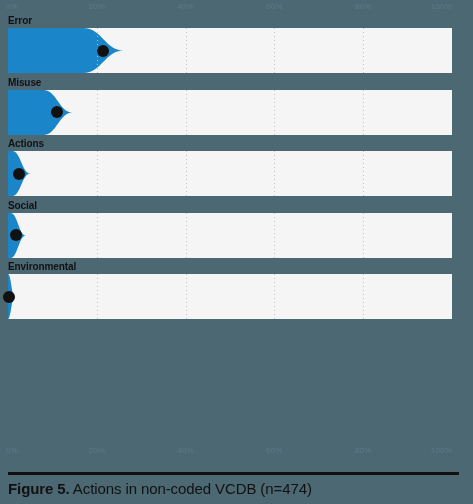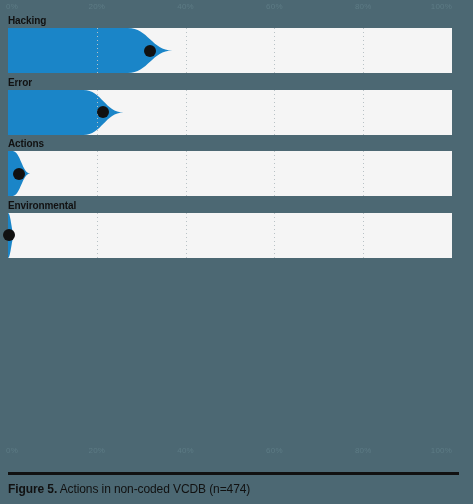--- a/index.html
+++ b/index.html
@@ -117,21 +117,21 @@
     top: 472px;
     width: 457px;
   }
   .caption-rule {
     width: 451px;
     height: 2.5px;
     background: #111111;
     margin-bottom: 6px;
   }
   .caption-text {
-    font-size: 12px;
+    font-size: 15px;
     color: #111111;
     line-height: 16px;
     letter-spacing: -0.1px;
     white-space: nowrap;
   }
   .caption-text .fig-num {
     font-weight: bold;
   }
 </style>
 </head>
@@ -143,63 +143,78 @@
       <span class="tick first" style="left: 0px;">0%</span>
       <span class="tick" style="left: 88.8px;">20%</span>
       <span class="tick" style="left: 177.6px;">40%</span>
       <span class="tick" style="left: 266.4px;">60%</span>
       <span class="tick" style="left: 355.2px;">80%</span>
       <span class="tick last" style="left: 444px;">100%</span>
     </div>
 
   <div id="rows">
       <div class="row">
-        <div class="row-label">Hacking</div>
-        <div class="track">
-          <svg viewBox="0 0 444 45" preserveAspectRatio="none">
-            <path d="M0,0 L119.88,0 C139.86,0 144.30,22.5 164.28,22.5 C144.30,22.5 139.86,45 119.88,45 L0,45 Z" fill="#1a85c8"></path>
-          </svg>
-          <div class="gridlines">
-            <div class="gridline" style="left: 88.8px;"></div>
-            <div class="gridline" style="left: 177.6px;"></div>
-            <div class="gridline" style="left: 266.4px;"></div>
-            <div class="gridline" style="left: 355.2px;"></div>
-          </div>
-        </div>
-        <div class="dot" style="left: 150.08px; top: 36.5px;"></div>
-      </div>
-      <div class="row">
         <div class="row-label">Error</div>
         <div class="track">
           <svg viewBox="0 0 444 45" preserveAspectRatio="none">
             <path d="M0,0 L75.48,0 C93.46,0 97.46,22.5 115.44,22.5 C97.46,22.5 93.46,45 75.48,45 L0,45 Z" fill="#1a85c8"></path>
           </svg>
           <div class="gridlines">
             <div class="gridline" style="left: 88.8px;"></div>
             <div class="gridline" style="left: 177.6px;"></div>
             <div class="gridline" style="left: 266.4px;"></div>
             <div class="gridline" style="left: 355.2px;"></div>
           </div>
         </div>
         <div class="dot" style="left: 103.46px; top: 36.5px;"></div>
       </div>
       <div class="row">
+        <div class="row-label">Misuse</div>
+        <div class="track">
+          <svg viewBox="0 0 444 45" preserveAspectRatio="none">
+            <path d="M0,0 L35.52,0 C48.51,0 51.39,22.5 64.38,22.5 C51.39,22.5 48.51,45 35.52,45 L0,45 Z" fill="#1a85c8"></path>
+          </svg>
+          <div class="gridlines">
+            <div class="gridline" style="left: 88.8px;"></div>
+            <div class="gridline" style="left: 177.6px;"></div>
+            <div class="gridline" style="left: 266.4px;"></div>
+            <div class="gridline" style="left: 355.2px;"></div>
+          </div>
+        </div>
+        <div class="dot" style="left: 56.84px; top: 36.5px;"></div>
+      </div>
+      <div class="row">
         <div class="row-label">Actions</div>
         <div class="track">
           <svg viewBox="0 0 444 45" preserveAspectRatio="none">
             <path d="M0,0 L4.44,0 C12.43,0 14.21,22.5 22.20,22.5 C14.21,22.5 12.43,45 4.44,45 L0,45 Z" fill="#1a85c8"></path>
           </svg>
           <div class="gridlines">
             <div class="gridline" style="left: 88.8px;"></div>
             <div class="gridline" style="left: 177.6px;"></div>
             <div class="gridline" style="left: 266.4px;"></div>
             <div class="gridline" style="left: 355.2px;"></div>
           </div>
         </div>
         <div class="dot" style="left: 19.1px; top: 36.5px;"></div>
+      </div>
+      <div class="row">
+        <div class="row-label">Social</div>
+        <div class="track">
+          <svg viewBox="0 0 444 45" preserveAspectRatio="none">
+            <path d="M0,0 L2.66,0 C9.46,0 10.97,22.5 17.76,22.5 C10.97,22.5 9.46,45 2.66,45 L0,45 Z" fill="#1a85c8"></path>
+          </svg>
+          <div class="gridlines">
+            <div class="gridline" style="left: 88.8px;"></div>
+            <div class="gridline" style="left: 177.6px;"></div>
+            <div class="gridline" style="left: 266.4px;"></div>
+            <div class="gridline" style="left: 355.2px;"></div>
+          </div>
+        </div>
+        <div class="dot" style="left: 15.992px; top: 36.5px;"></div>
       </div>
       <div class="row">
         <div class="row-label">Environmental</div>
         <div class="track">
           <svg viewBox="0 0 444 45" preserveAspectRatio="none">
             <path d="M0,0 L0.00,0 C3.00,0 3.66,22.5 6.66,22.5 C3.66,22.5 3.00,45 0.00,45 L0,45 Z" fill="#1a85c8"></path>
           </svg>
           <div class="gridlines">
             <div class="gridline" style="left: 88.8px;"></div>
             <div class="gridline" style="left: 177.6px;"></div>

